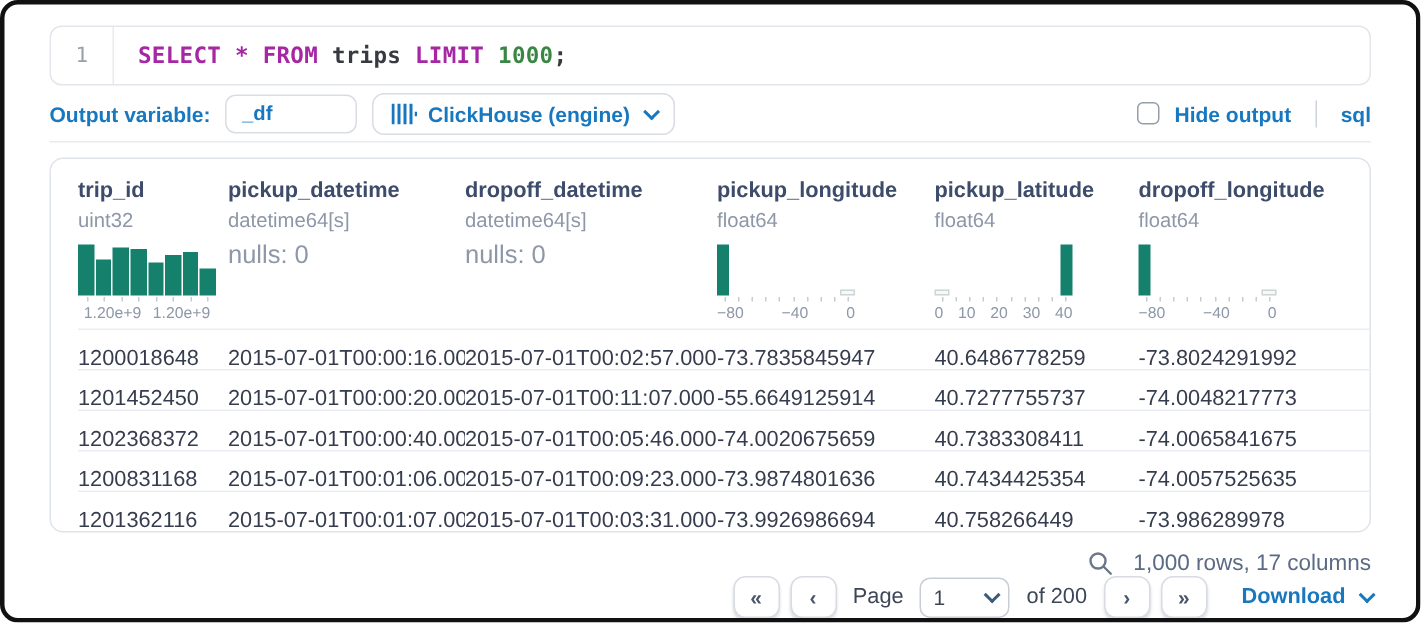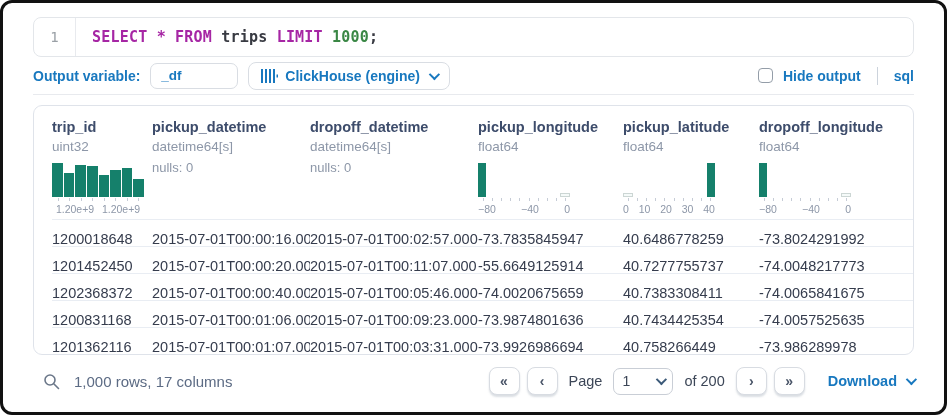--- a/index.html
+++ b/index.html
@@ -77,21 +77,21 @@
   }
   .trow {
     display: grid;
     grid-template-columns: 100px 158px 168px 145px 136px minmax(0,1fr);
   }
   .thead { padding-top: 12px; }
   .hcell { padding-right: 10px; }
   .col-name  { color: #3d4c6b; font-weight: bold; font-size: 14.5px; line-height: 19px; }
   .col-dtype { color: #8d97a8; font-size: 13.5px; line-height: 18px; margin-top: 1px; }
   .col-extra { height: 58px; position: relative; margin-top: 3px; }
-  .col-nulls { color: #8d97a8; font-size: 13px; position: absolute; top: 1px; }
+  .col-nulls { color: #8d97a8; font-size: 17px; position: absolute; top: 1px; }
 
   .hist { position: absolute; bottom: 2px; left: 0; width: 92px; }
   .hist-bars { display: flex; align-items: flex-end; gap: 1px; height: 34px; }
   .hist-bars .bar { flex: 1; }
   .bar.filled { background: #15806b; }
   .bar.hollow { background: #f5faf9; border: 1px solid #ccd6d4; }
   .bar.empty  { background: transparent; }
   .hist-ticks { display: flex; height: 4px; margin-top: 1px; }
   .hist-ticks .tick { flex: 1; position: relative; }
   .hist-ticks .tick::after {
@@ -105,21 +105,21 @@
     height: 27px; align-items: center;
     border-top: 1px solid #e9edf3;
     font-size: 14.5px; color: #353c4d;
   }
   .tbody .trow:first-child { margin-top: 2px; }
   .dcell { padding-right: 8px; white-space: nowrap; overflow: hidden; margin-top: 12px; }
 
   
   .footer {
     margin-top: 12px;
-    display: flex; align-items: center;
+    display: flex; align-items: flex-end; flex-direction: column;
   }
   .summary { display: flex; align-items: center; gap: 14px; color: #5c6b84; font-size: 15px; padding-left: 10px; }
   .footer .spacer { flex: 1; }
   .pager { display: flex; align-items: center; gap: 7px; }
   .pg-btn {
     width: 31px; height: 28px;
     border: 1px solid #d8dce2; border-radius: 8px; background: #fff;
     color: #4a5568; font-size: 14px; font-weight: bold;
     display: inline-flex; align-items: center; justify-content: center;
     box-shadow: 0 2px 2px rgba(150,160,175,.35); cursor: pointer;

